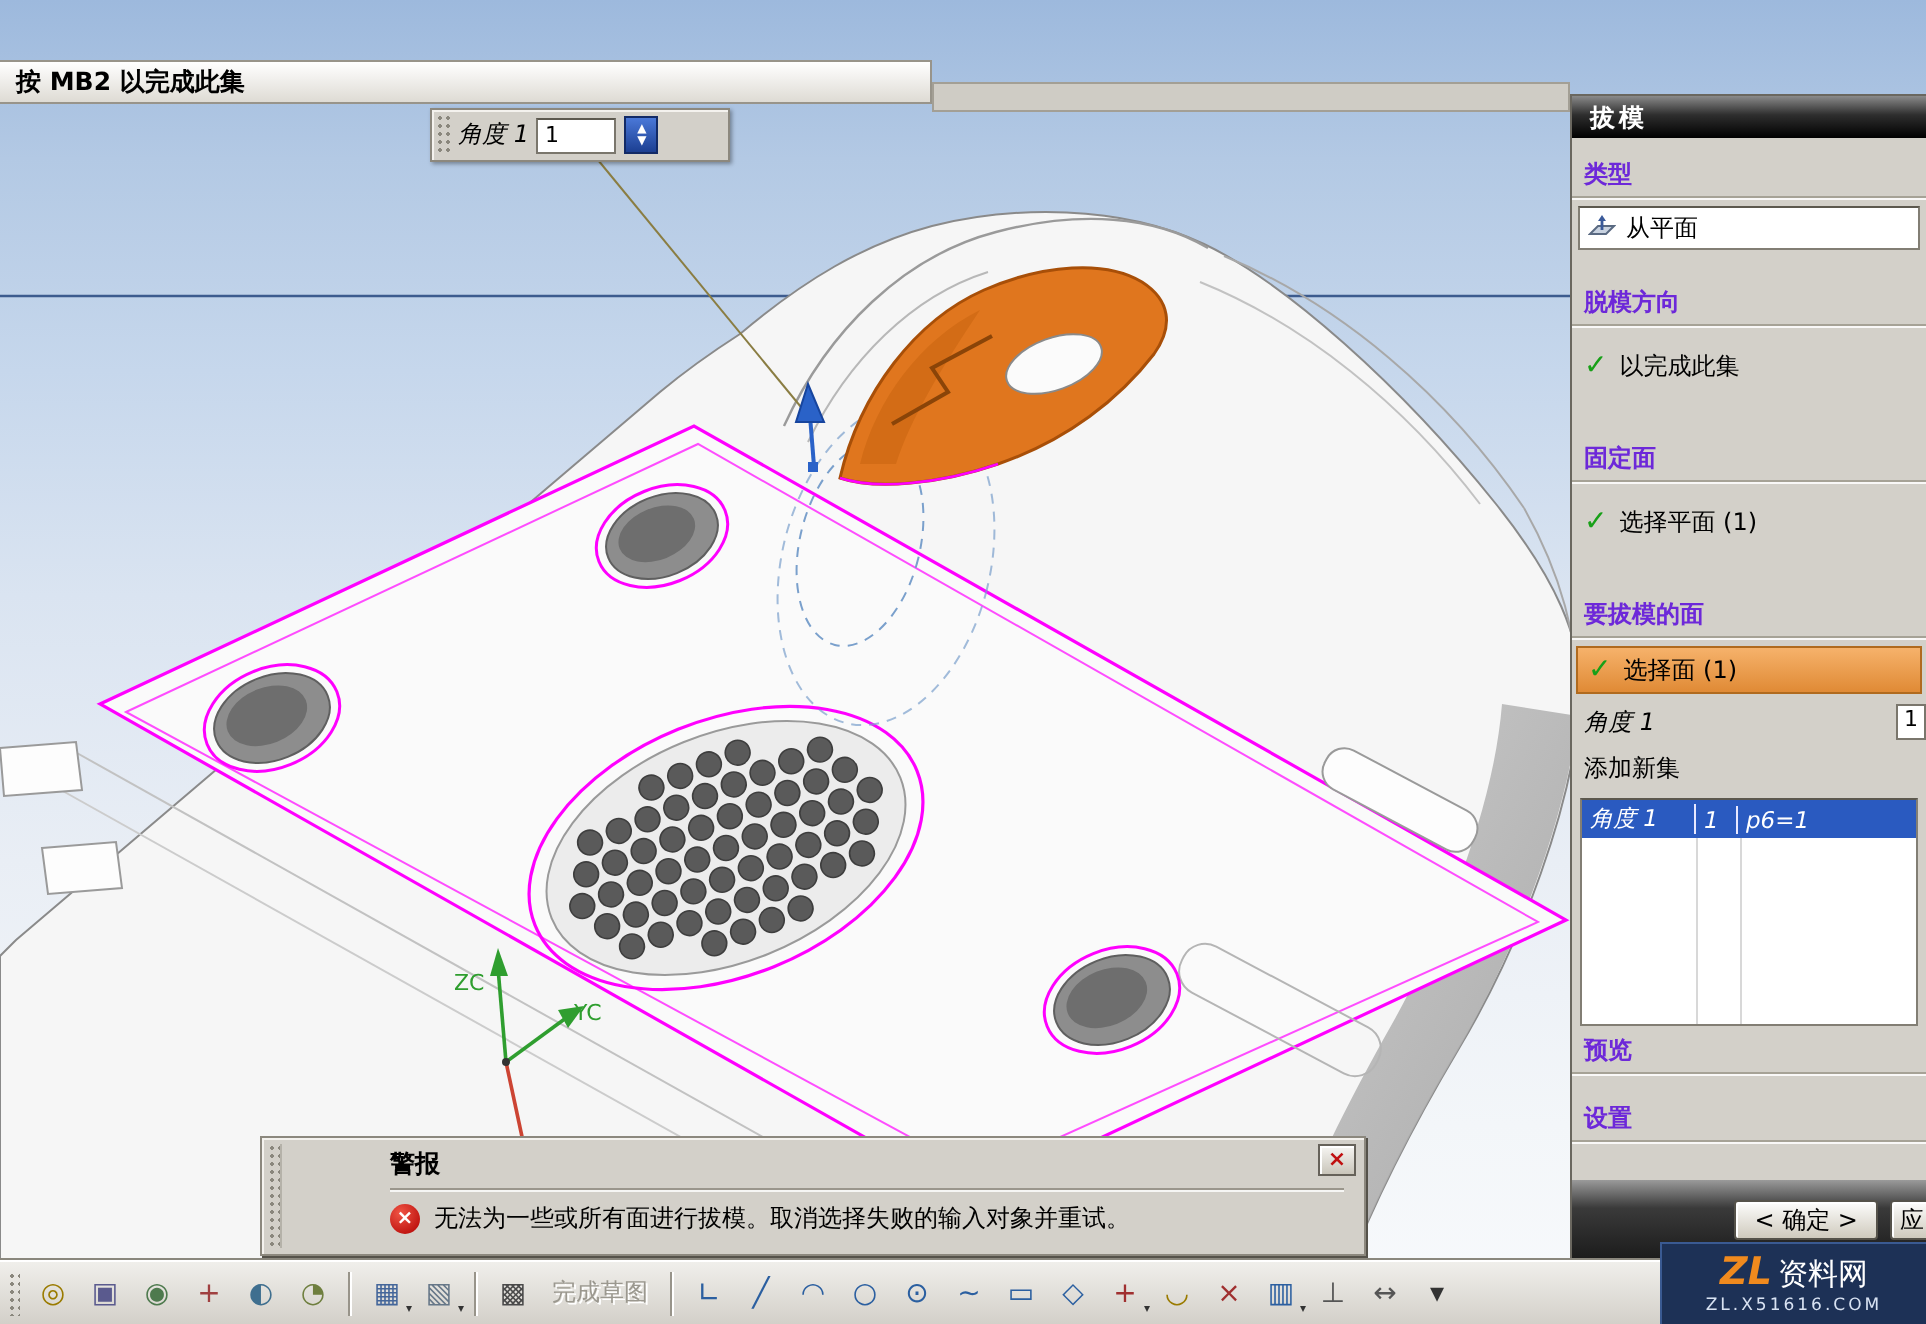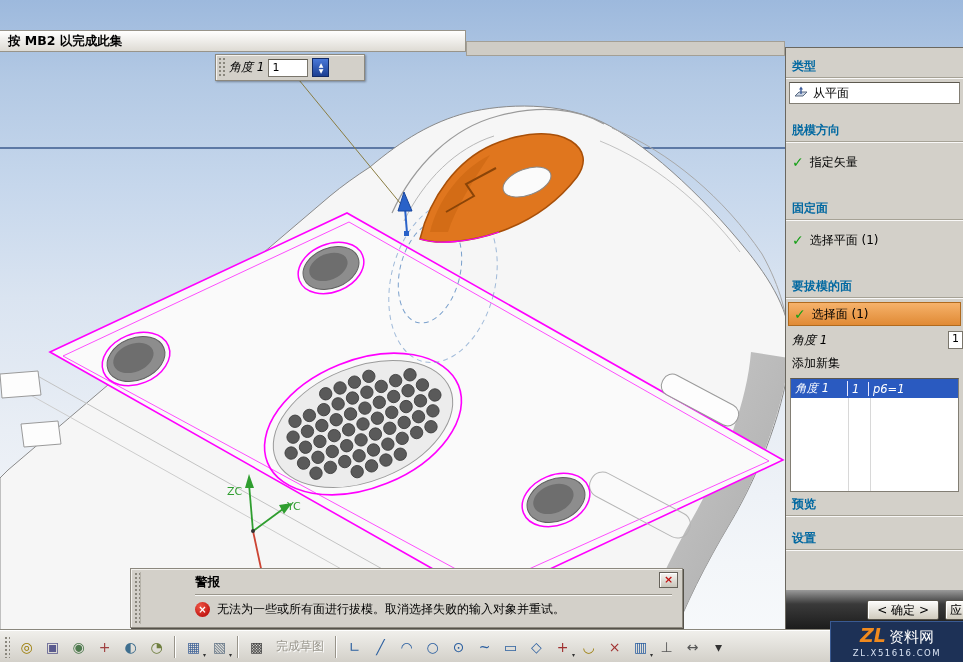--- a/index.html
+++ b/index.html
@@ -29,21 +29,21 @@
     border:1px solid #122a66; display:flex; flex-direction:column; align-items:center; justify-content:center;
     color:#fff; line-height:1; cursor:pointer; }
   .spinner span { font-size:6px; display:block; }
 
   
   #draft-dialog { position:absolute; left:785px; top:47px; width:178px; height:583px; z-index:5;
     background:#d3d0c9; border-left:1px solid #6a675f; border-top:1px solid #6a675f;
     display:flex; flex-direction:column; overflow:hidden; }
   .dlg-title { height:21px; flex:0 0 21px; background:linear-gradient(#8a8a8a,#2e2e2e 45%,#000);
     color:#fff; font-weight:bold; font-size:12.5px; padding:3px 0 0 9px; letter-spacing:2px; }
-  .sec { font-size:12px; font-weight:bold; color:#0369a1; padding:4px 6px 2px;
+  .sec { font-size:12px; font-weight:bold; color:#6d28d9; padding:4px 6px 2px;
     border-bottom:1px solid #a6a296; box-shadow:0 1px 0 rgba(255,255,255,.85); }
   .sec.gap { margin-top:14px; }
   .dd-row { margin:4px 3px 0; height:22px; background:#fff; border:1px solid #827e74; border-top-color:#5c584e;
     display:flex; align-items:center; gap:5px; padding:0 4px; font-size:12px; }
   .check-row { display:flex; align-items:center; gap:6px; padding:0 6px; height:40px; font-size:12px; }
   .check { color:#18a018; font-weight:bold; font-size:14px; line-height:1; }
   .orange-row { margin:4px 2px 0; height:24px; display:flex; align-items:center; gap:6px; padding:0 5px;
     background:linear-gradient(#f6b26b,#e08a35); border:1px solid #b06a1e; font-size:12px; }
   .angle-row { display:flex; align-items:center; justify-content:space-between; padding:5px 0 3px 6px; font-size:12px; height:26px; }
   .sliver-input { width:15px; height:18px; background:#fff; border:1px solid #7a766c; font-size:11px;
@@ -264,35 +264,36 @@
     <span class="grip"></span>
     <span class="lbl">角度 1</span>
     <input class="ang-input" value="1" style="">
     <span class="spinner">
       <span>▲</span>
       <span>▼</span>
     </span>
   </div>
 
   <div id="draft-dialog">
+    <div class="dlg-title">拔模</div>
 
     <div class="sec" style="margin-top:6px">类型</div>
     <div class="dd-row">
       <svg width="14" height="14" viewBox="0 0 14 14">
         <path d="M 1,10 L 5,6 L 13,6 L 9,10 Z" fill="#c8d2e0" stroke="#5a6a82"></path>
         <line x1="7" y1="8" x2="7" y2="2" stroke="#3a5a9a" stroke-width="1.4"></line>
         <path d="M 5,3.5 L 9,3.5 L 7,0.5 Z" fill="#3a5a9a"></path>
       </svg>
       <span>从平面</span>
     </div>
 
     <div class="sec gap">脱模方向</div>
     <div class="check-row">
       <span class="check">✓</span>
-      <span>指定矢量</span>
+      <span>以完成此集</span>
     </div>
 
     <div class="sec gap">固定面</div>
     <div class="check-row">
       <span class="check">✓</span>
       <span>选择平面 (1)</span>
     </div>
 
     <div class="sec gap">要拔模的面</div>
     <div class="orange-row">

